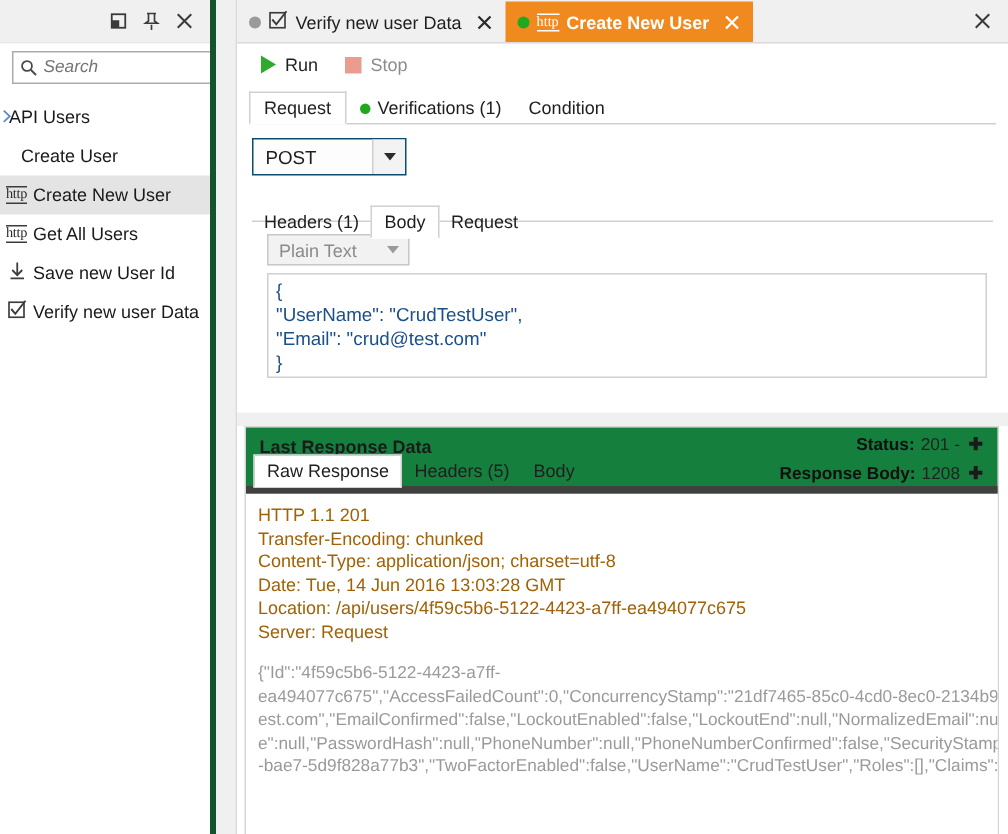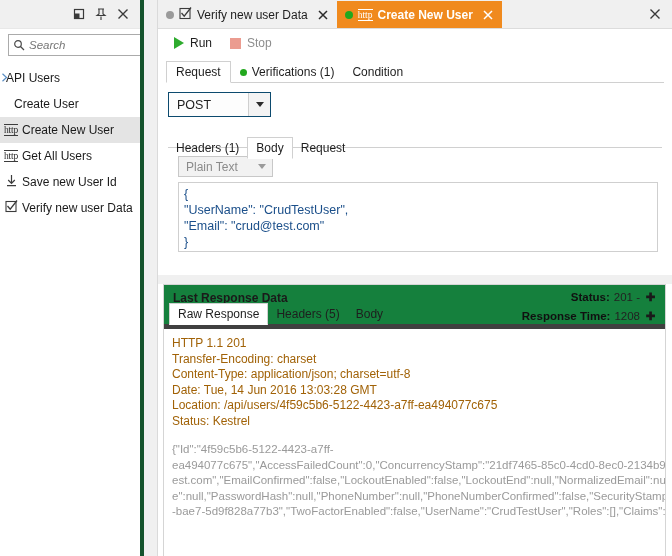--- a/index.html
+++ b/index.html
@@ -478,38 +478,38 @@
     <div id="response-panel">
       <div id="resp-head">
         <div id="resp-title">Last Response Data</div>
         <div id="resp-stats">
           <div class="stat-line">
             <span class="stat-label">Status:</span>
             <span class="stat-value">201 -</span>
             <span class="plus-ico">✚</span>
           </div>
           <div class="stat-line">
-            <span class="stat-label">Response Time:</span>
+            <span class="stat-label">Response Body:</span>
             <span class="stat-value">1208</span>
             <span class="plus-ico">✚</span>
           </div>
         </div>
         <div id="resp-tabs">
             <div class="rstab active">Raw Response</div>
             <div class="rstab">Headers (5)</div>
             <div class="rstab">Body</div>
           </div>
       </div>
       <div id="resp-body">
           <div class="resp-line">HTTP 1.1 201</div>
-          <div class="resp-line">Transfer-Encoding: charset</div>
+          <div class="resp-line">Transfer-Encoding: chunked</div>
           <div class="resp-line">Content-Type: application/json; charset=utf-8</div>
           <div class="resp-line">Date: Tue, 14 Jun 2016 13:03:28 GMT</div>
           <div class="resp-line">Location: /api/users/4f59c5b6-5122-4423-a7ff-ea494077c675</div>
-          <div class="resp-line">Status: Kestrel</div>
+          <div class="resp-line">Server: Request</div>
           <div class="resp-gap"></div>
           <div class="resp-json">{"Id":"4f59c5b6-5122-4423-a7ff-</div>
           <div class="resp-json">ea494077c675","AccessFailedCount":0,"ConcurrencyStamp":"21df7465-85c0-4cd0-8ec0-2134b9ae</div>
           <div class="resp-json">est.com","EmailConfirmed":false,"LockoutEnabled":false,"LockoutEnd":null,"NormalizedEmail":null</div>
           <div class="resp-json">e":null,"PasswordHash":null,"PhoneNumber":null,"PhoneNumberConfirmed":false,"SecurityStamp"</div>
           <div class="resp-json">-bae7-5d9f828a77b3","TwoFactorEnabled":false,"UserName":"CrudTestUser","Roles":[],"Claims":[],</div>
         </div>
     </div>
 
   </div>

